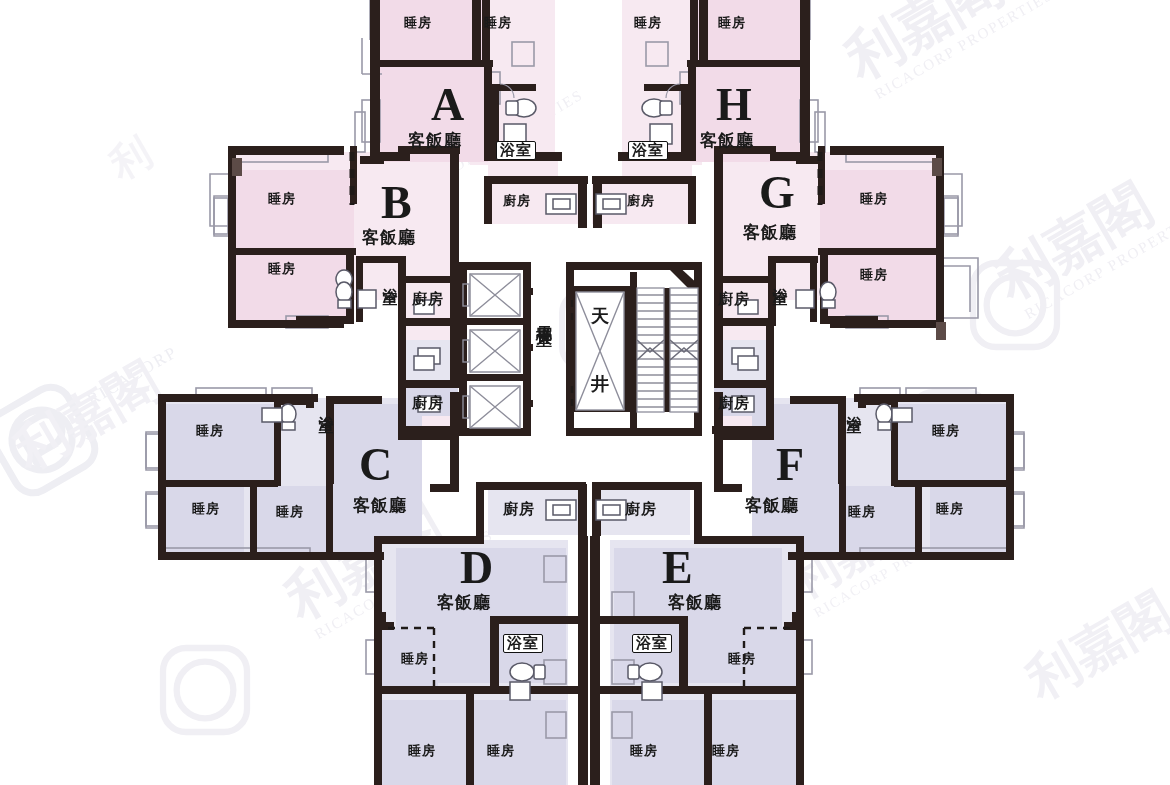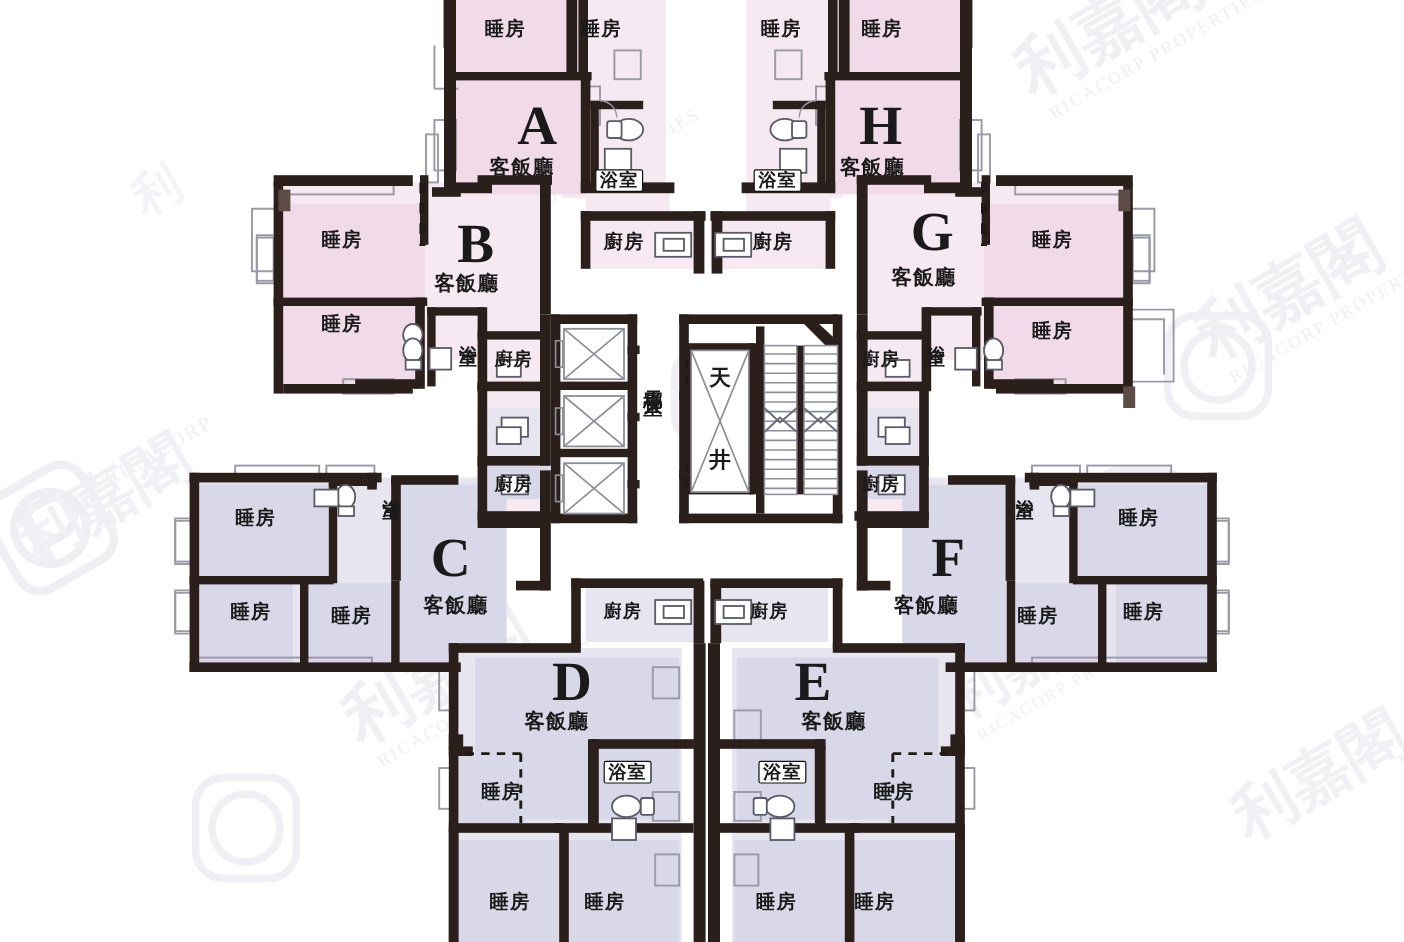--- a/index.html
+++ b/index.html
@@ -2,21 +2,21 @@
 <html><head>
 <meta charset="utf-8">
 <title>Floor Plan</title>
 <style>
   html,body{margin:0;padding:0;background:#ffffff;}
   body{font-family:"DejaVu Sans","Liberation Sans",sans-serif;}
   #stage{position:relative;width:1170px;height:785px;background:#fff;overflow:hidden;}
   #plan{position:absolute;inset:0;}
   .lbl{position:absolute;color:#1a1a1a;font-family:"DejaVu Sans","Liberation Sans",sans-serif;
        white-space:nowrap;line-height:1;}
-  .rm{font-size:16px;font-weight:bold;letter-spacing:1px;}
+  .rm{font-size:13px;font-weight:bold;letter-spacing:1px;}
   .rm-sm{font-size:15px;font-weight:bold;letter-spacing:1px;}
   .hall{font-size:17px;font-weight:bold;letter-spacing:1px;}
   .uletter{font-size:46px;font-weight:bold;font-family:"Liberation Serif","DejaVu Serif",serif;}
   .boxed{font-size:15px;font-weight:bold;letter-spacing:1px;border:1.6px solid #111;
          background:#fff;padding:1px 3px;border-radius:2px;}
   .vtext{font-size:16px;font-weight:bold;writing-mode:vertical-rl;text-orientation:upright;letter-spacing:2px;}
   .vtext2{font-size:15px;font-weight:bold;writing-mode:vertical-rl;text-orientation:upright;letter-spacing:1px;}
   .wellt{font-size:18px;font-weight:bold;}
 </style>
 </head>

